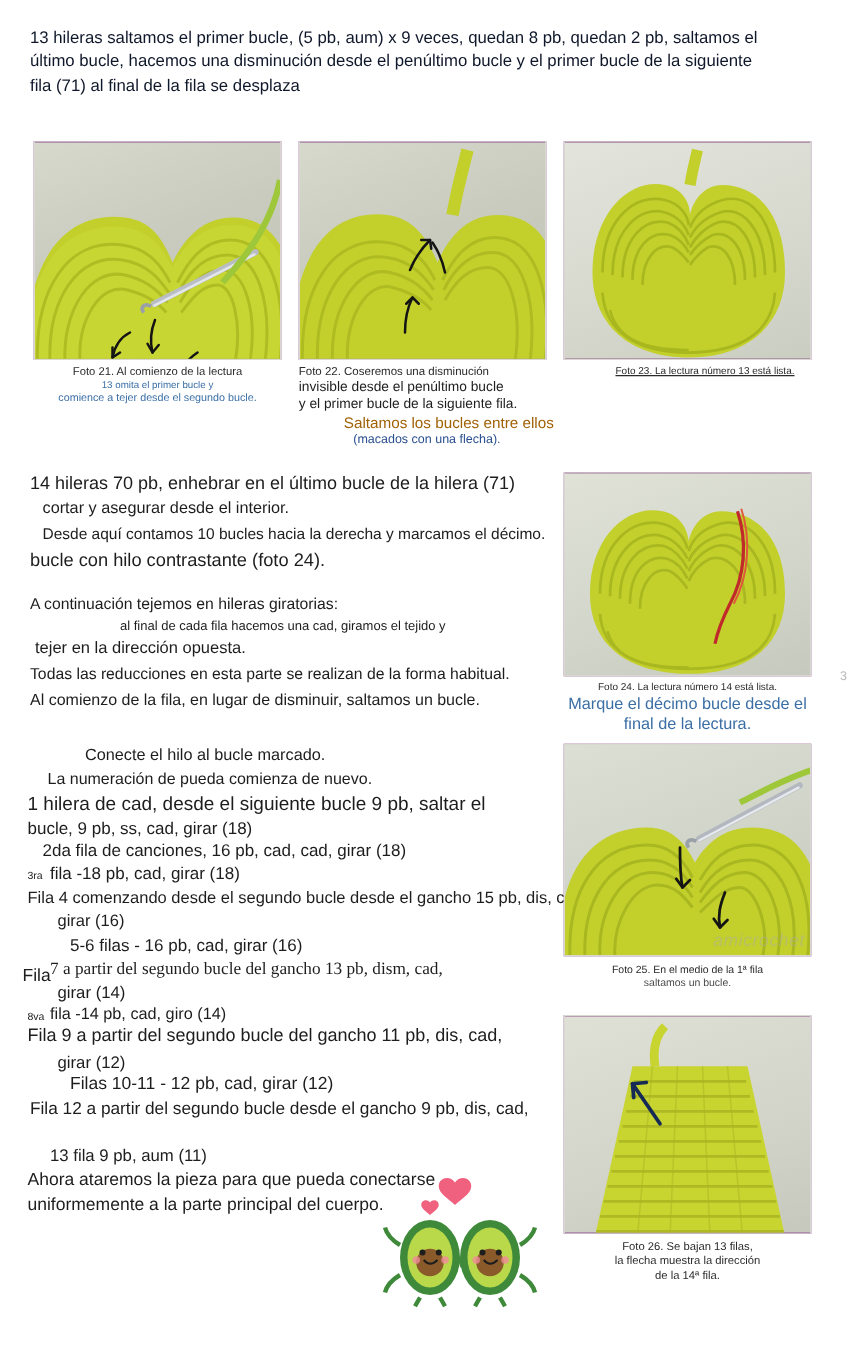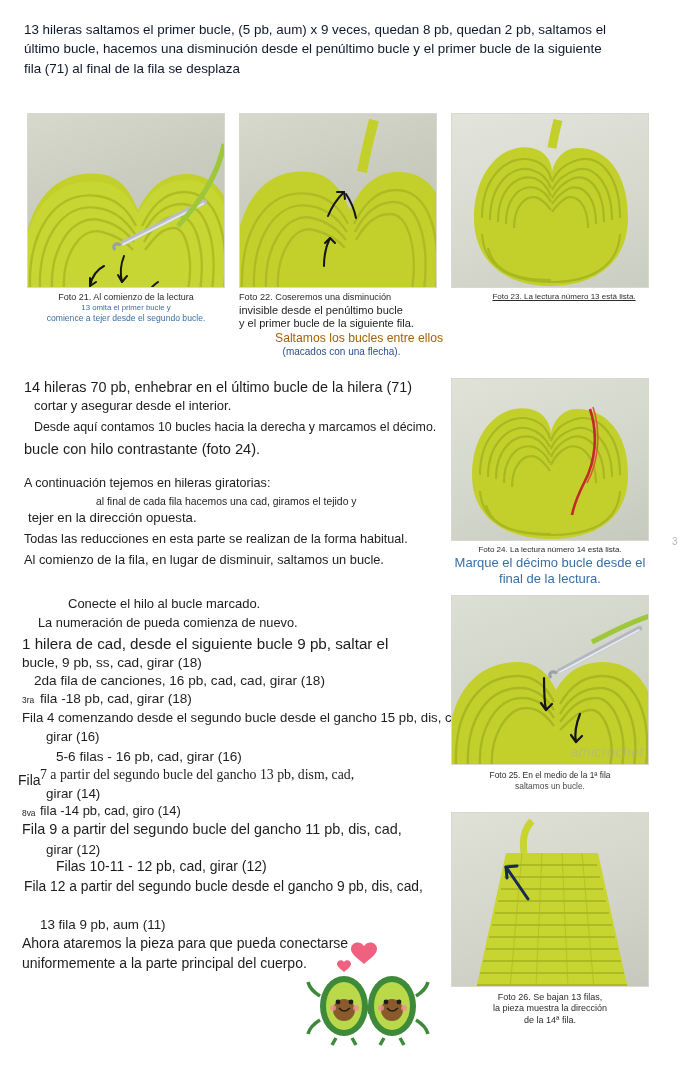--- a/index.html
+++ b/index.html
@@ -302,21 +302,21 @@
       </g>
       <path d="M72 40 C 70 26, 72 16, 80 8" stroke="#c8d430" stroke-width="7" fill="none"></path>
       <g stroke="#152a55" stroke-width="3" fill="none" stroke-linecap="round">
         <path d="M54 54 L 76 86"></path>
         <path d="M54 54 l 1 11 M54 54 l 11 -1"></path>
       </g>
     </svg>
   </div>
   <div class="cap" style="left:451px; top:992px; width:198px; font-size:9px;">
     <span class="l1">Foto 26. Se bajan 13 filas,</span>
-    <span class="l1">la pieza muestra la dirección</span>
+    <span class="l1">la flecha muestra la dirección</span>
     <span class="l1">de la 14ª fila.</span>
   </div>
 
   <div class="sticker">
     <svg width="140" height="108" viewBox="0 0 140 108">
 
       <path d="M68 6 c -4 -6 -13 -4 -13 3 c 0 6 9 11 13 15 c 4 -4 13 -9 13 -15 c 0 -7 -9 -9 -13 -3 z" fill="#f0617f"></path>
       <path d="M48 22 c -2 -3 -7 -2 -7 2 c 0 3 5 6 7 8 c 2 -2 7 -5 7 -8 c 0 -4 -5 -5 -7 -2 z" fill="#f0617f"></path>
 
       <g>

